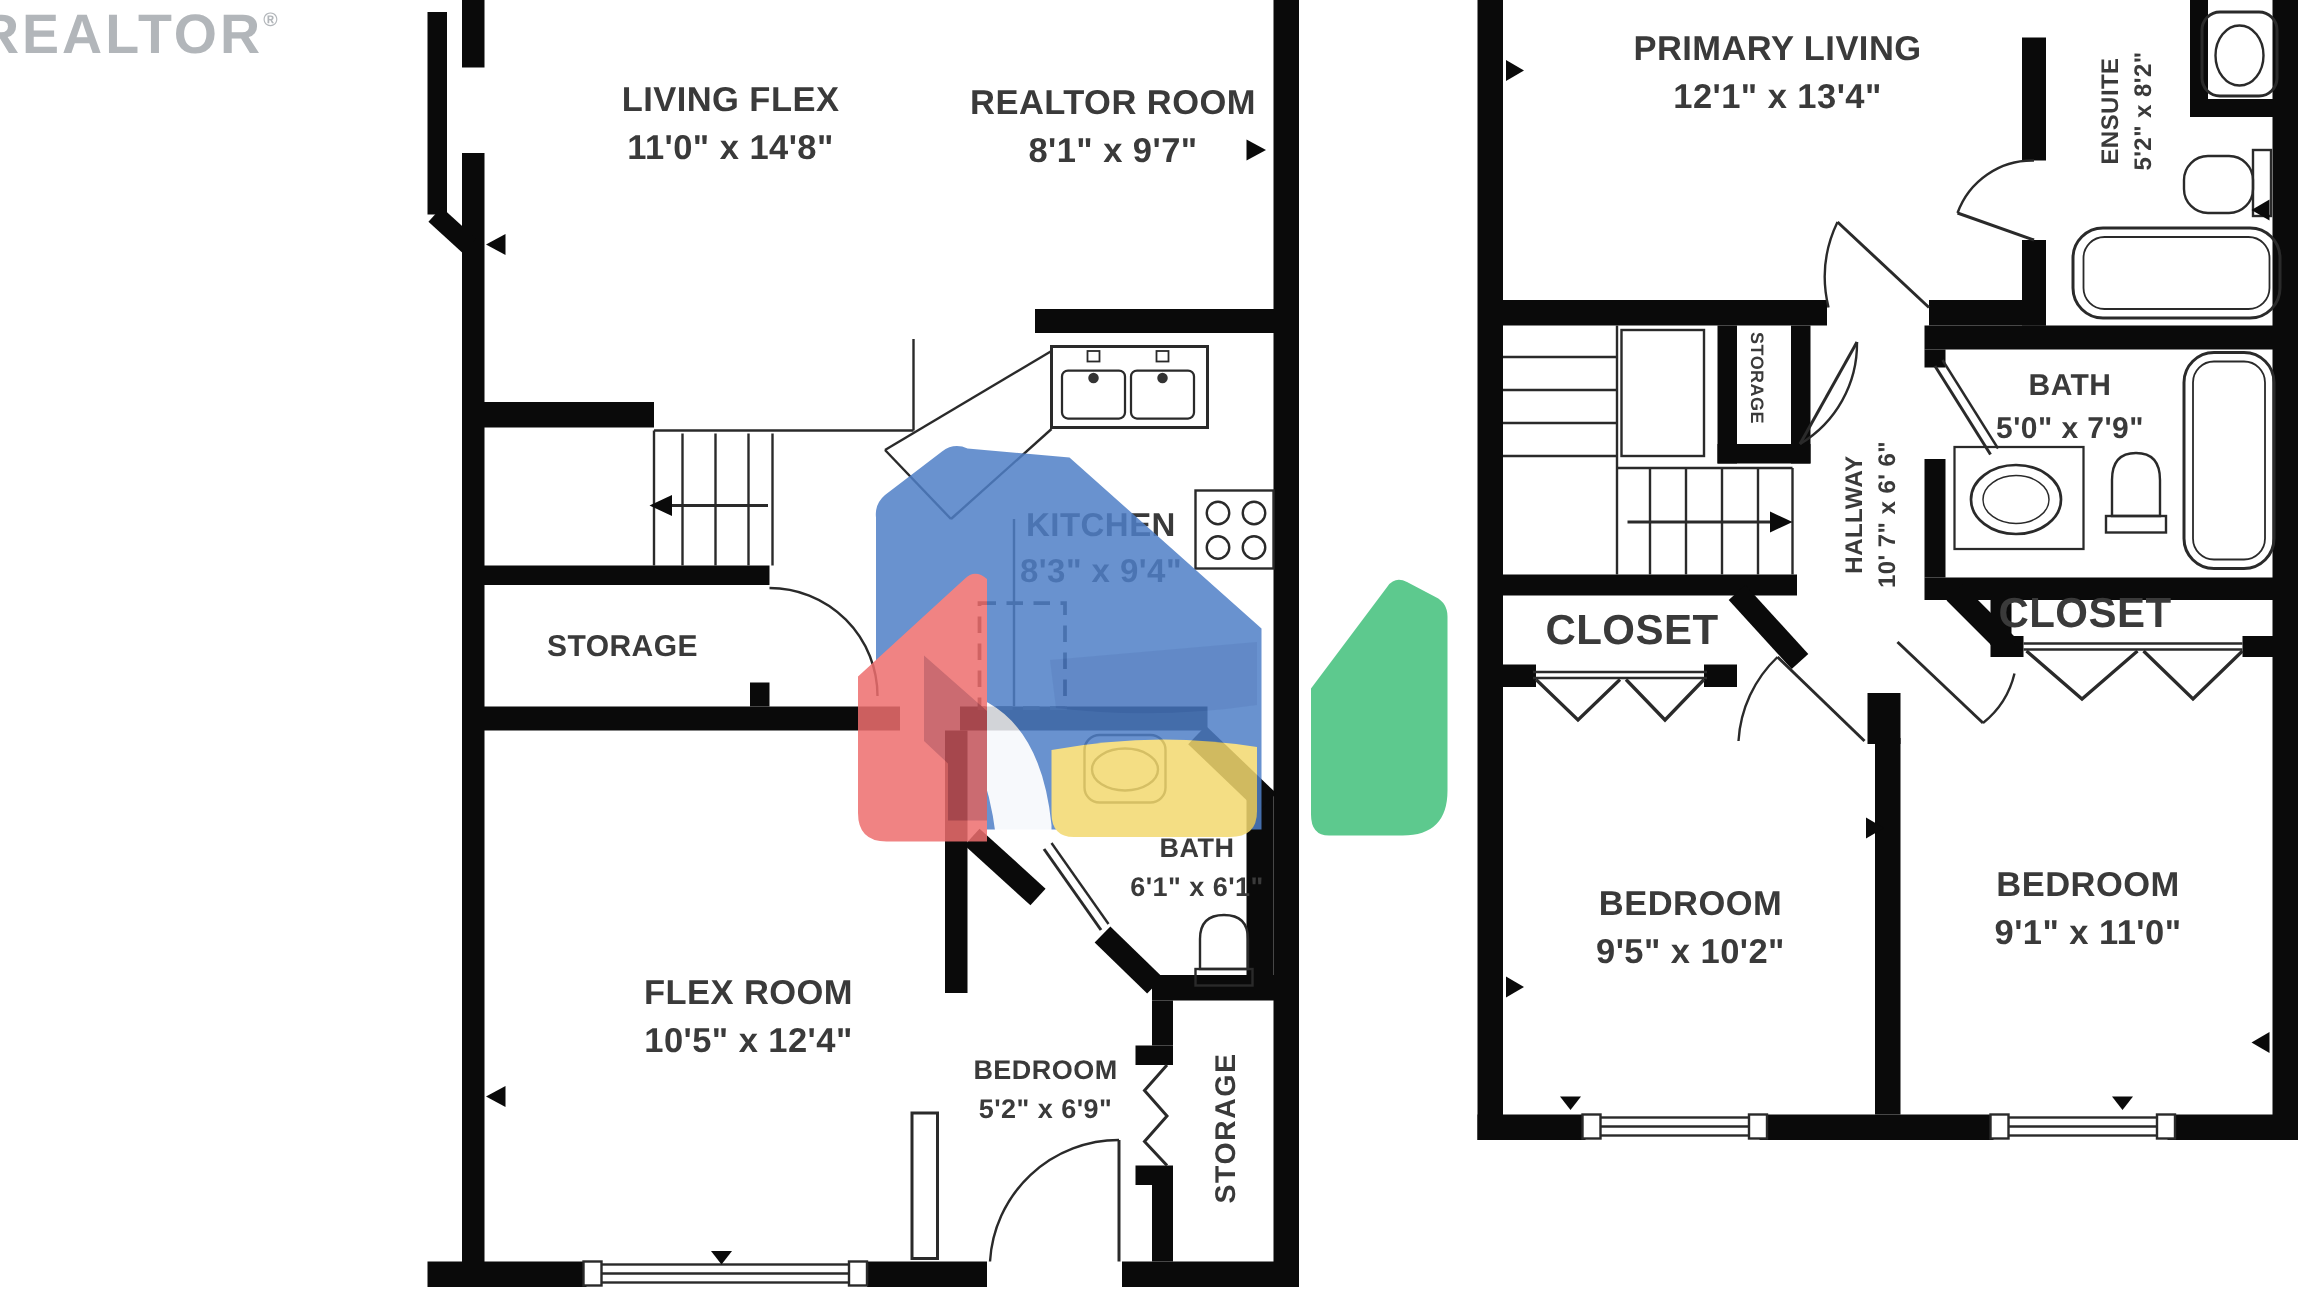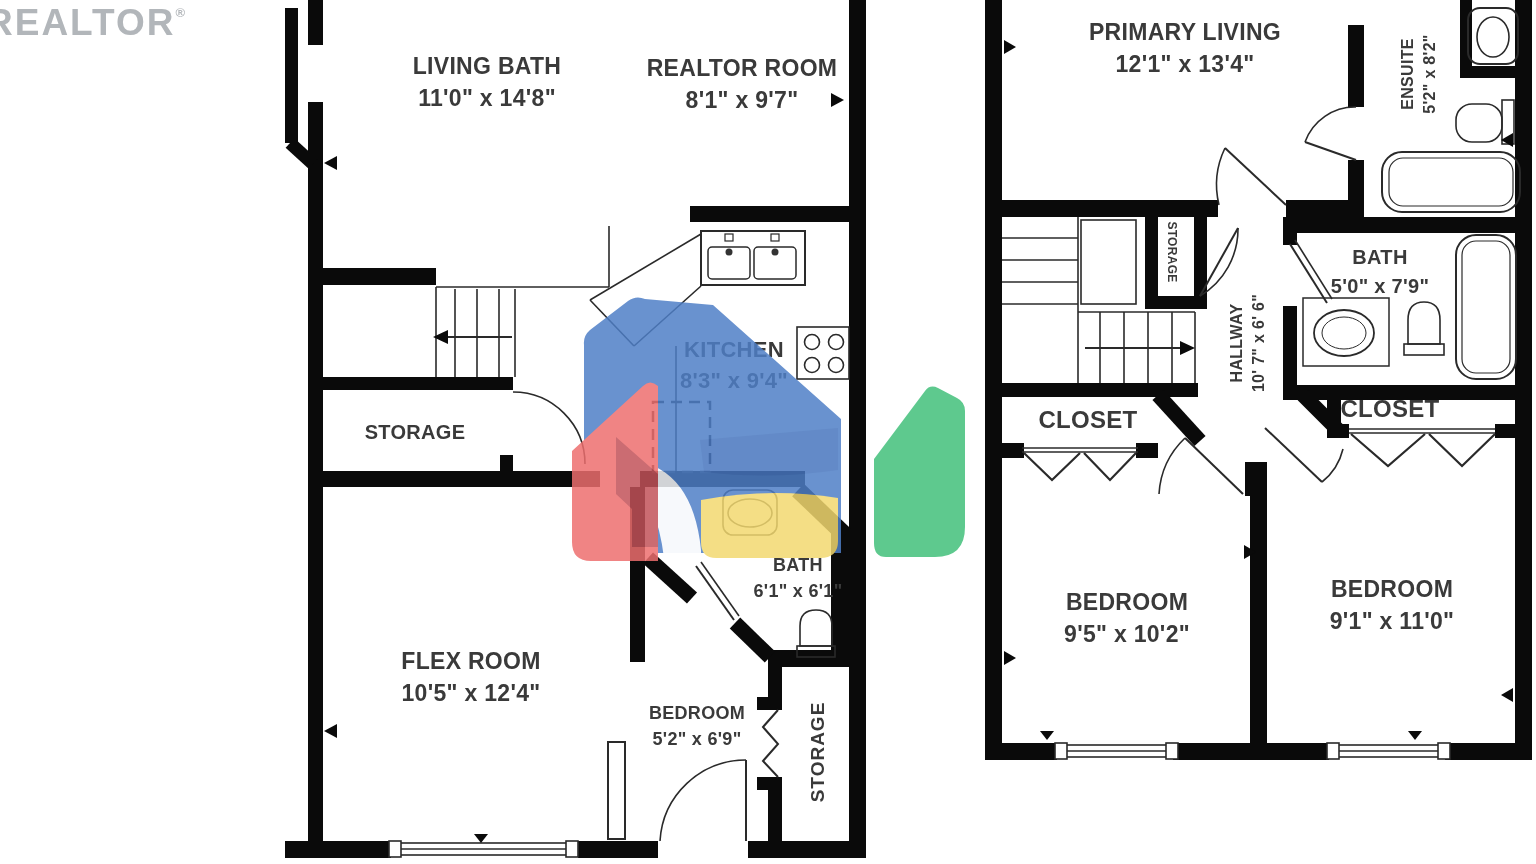--- a/index.html
+++ b/index.html
@@ -15,21 +15,21 @@
          color:#3a3a3a;font-weight:bold;white-space:nowrap;letter-spacing:0.3px;}
   .vccw{transform:translate(-50%,-50%) rotate(-90deg);}
   .vcw{transform:translate(-50%,-50%) rotate(90deg);}
   .lbl-lg{font-size:23px;line-height:32px;}
   .lbl-md{font-size:22px;line-height:31px;}
   .lbl-b2{font-size:20px;line-height:29px;}
   .lbl-sm{font-size:18px;line-height:26px;}
   .lbl-xs{font-size:16px;line-height:22px;}
   .lbl-xxs{font-size:12px;line-height:15px;}
   .lbl-single{font-size:20px;}
-  .lbl-closet{font-size:24px;}
+  .lbl-closet{font-size:28px;}
   .lbl-vstore{font-size:19px;letter-spacing:1px;}
 </style>
 </head>
 <body>
 
 <div class="canvas">
 
   <div class="realtor"><span>REALTOR</span><sup>®</sup></div>
 
   <svg class="linework" width="1536" height="864" viewBox="0 0 1536 864">
@@ -247,35 +247,35 @@
       <polygon points="1513,133 1501,140 1513,147"></polygon>
       <polygon points="1513,688 1501,695 1513,702"></polygon>
       <polygon points="1004,651 1016,658 1004,665"></polygon>
       <polygon points="1040,731 1054,731 1047,740"></polygon>
       <polygon points="1408,731 1422,731 1415,740"></polygon>
       <polygon points="1244,545 1256,552 1244,559"></polygon>
     </g>
   </svg>
 
   <div class="label lbl-lg" style="left:487px;top:82px;">
-    <div>LIVING BATH</div>
+    <div>LIVING FLEX</div>
     <div>11'0" x 14'8"</div>
   </div>
   <div class="label lbl-lg" style="left:742px;top:84px;">
     <div>REALTOR ROOM</div>
     <div>8'1" x 9'7"</div>
   </div>
   <div class="label lbl-md" style="left:734px;top:365px;">
     <div>KITCHEN</div>
     <div>8'3" x 9'4"</div>
   </div>
   <div class="label lbl-single" style="left:415px;top:432px;">
     <div>STORAGE</div>
   </div>
-  <div class="label lbl-lg" style="left:471px;top:677px;">
+  <div class="label lbl-lg" style="left:499px;top:677px;">
     <div>FLEX ROOM</div>
     <div>10'5" x 12'4"</div>
   </div>
   <div class="label lbl-sm" style="left:798px;top:578px;">
     <div>BATH</div>
     <div>6'1" x 6'1"</div>
   </div>
   <div class="label lbl-sm" style="left:697px;top:726px;">
     <div>BEDROOM</div>
     <div>5'2" x 6'9"</div>

